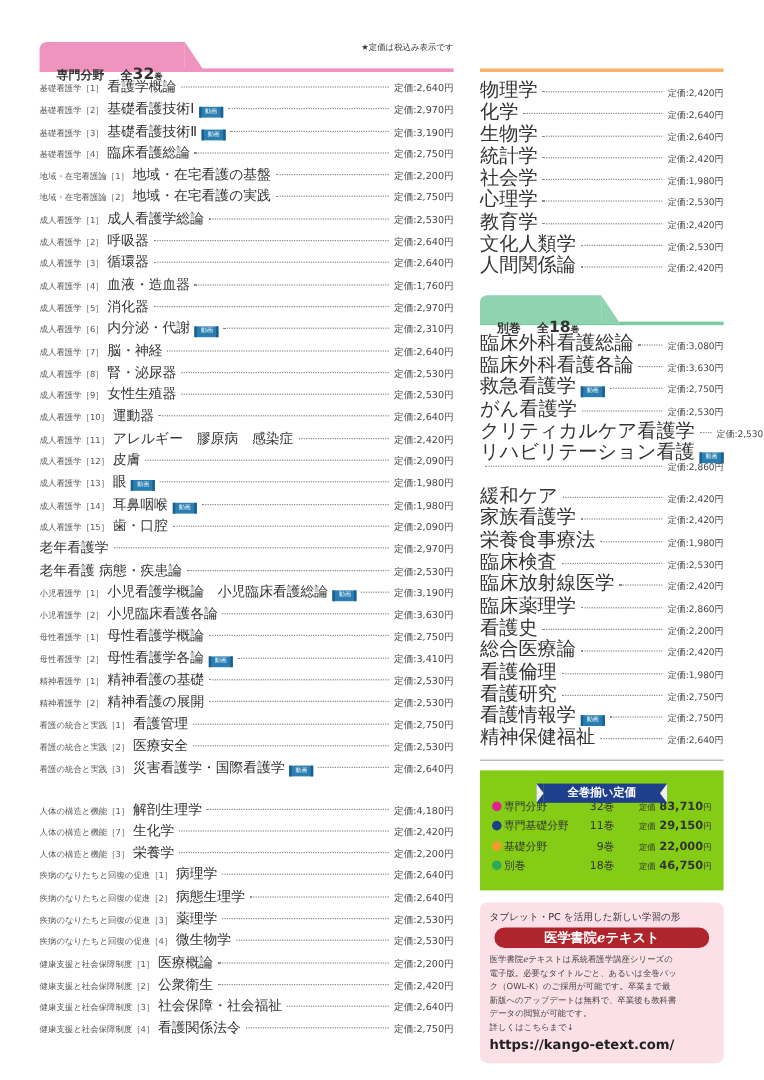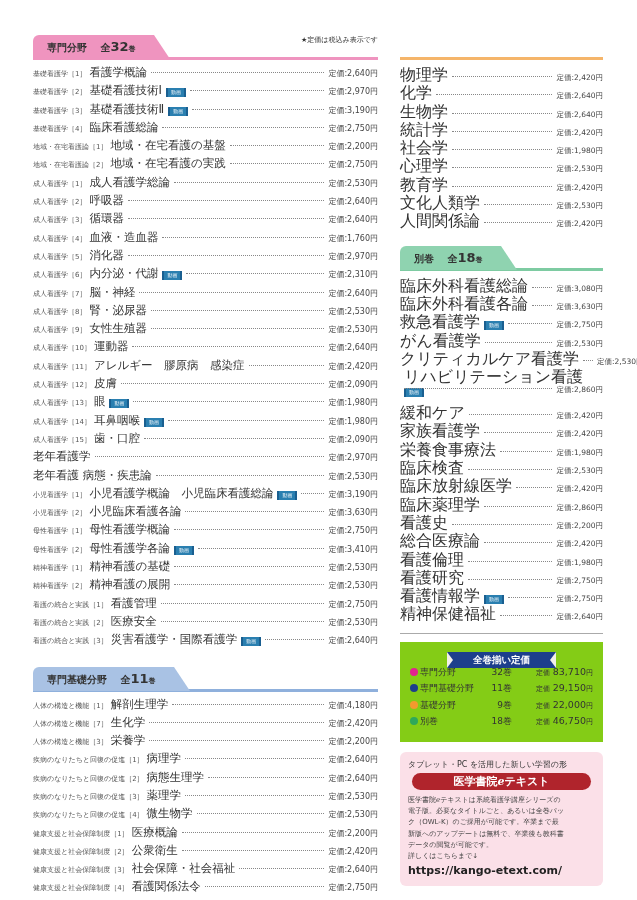--- a/index.html
+++ b/index.html
@@ -5,21 +5,21 @@
   * { box-sizing: border-box; margin: 0; padding: 0; }
   html, body { width: 637px; height: 900px; background: #ffffff; overflow: hidden; }
   body { font-family: "DejaVu Sans", "Liberation Sans", sans-serif; color: #333; position: relative; }
 
   .col-left { position: absolute; left: 33px; top: 35px; width: 345px; }
   .col-right { position: absolute; left: 400px; top: 35px; width: 203px; }
 
   
   .sec-head { position: relative; height: 25px; margin-bottom: 5px; }
   .sec-head .bar { position: absolute; left: 0; right: 0; bottom: 0; height: 3px; }
-  .sec-head .tab { position: absolute; left: 0; top: 0; height: 24px; padding: 0 18px 0 14px;
+  .sec-head .tab { position: absolute; left: 0; top: 0; height: 24px; padding: 16px 18px 0 14px;
     border-radius: 6px 0 0 0; font-size: 10px; font-weight: bold; line-height: 24px; color: #333; }
   .sec-head .tab::after { content: ""; position: absolute; top: 0; right: -16px; width: 0; height: 0;
     border-bottom: 24px solid; border-bottom-color: inherit; border-right: 16px solid transparent; }
   .sec-head .tab .count { margin-left: 10px; font-weight: bold; }
   .sec-head .tab .count .num { font-size: 13px; }
   .sec-head .tab .count .unit { font-size: 7px; }
   .note { position: absolute; right: 0; top: 0; font-size: 7px; color: #333; }
 
   .pink .tab { background: #ef94bf; border-color: #ef94bf; }
   .pink .bar { background: #ef94bf; }
@@ -36,21 +36,21 @@
   .row .title { font-size: 11.5px; color: #333; }
   .row .badge { display: inline-block; margin-left: 4px; height: 9px; padding: 0 3px; font-size: 5px; line-height: 9px;
     color: #fff; background: #2a7fb0; border-left: 2px solid #1a5f90; border-right: 2px solid #1a5f90; vertical-align: 1px; }
   .row .dots { flex: 1; border-bottom: 1px dotted #888; margin: 0 4px; transform: translateY(-3px); min-width: 10px; }
   .row .price { font-size: 8px; color: #444; }
 
   .right-rows .row .title { font-size: 16px; }
   .right-rows .row .price { font-size: 7.5px; }
 
   .row-wrap { height: 36px; }
-  .row-wrap .line1 { height: 18px; display: flex; align-items: baseline; flex-direction: column; }
+  .row-wrap .line1 { height: 18px; display: flex; align-items: baseline; }
   .row-wrap .line2 { height: 18px; display: flex; align-items: baseline; }
 
   .sep { height: 1px; background: #aaa; margin: 10px 0 8px 0; }
 
   
   .total-box { background: #84cc16; padding: 6px 10px 8px 10px; height: 100px; }
   .ribbon-wrap { text-align: center; height: 18px; }
   .ribbon { position: relative; display: inline-block; background: #1d3f8c; color: #fff; font-size: 9.5px; font-weight: bold;
     height: 16px; line-height: 16px; padding: 0 20px; }
   .ribbon::before, .ribbon::after { content: ""; position: absolute; top: 0; width: 0; height: 0; border-top: 8px solid transparent; border-bottom: 8px solid transparent; }
@@ -58,21 +58,21 @@
   .ribbon::after { right: -6px; border-right: 6px solid #f1efe8; border-top-color: #1d3f8c; border-bottom-color: #1d3f8c; }
   .grand { text-align: center; font-size: 12px; color: #333; margin: 4px 0 3px 0; padding-bottom: 4px; border-bottom: 1px solid #888; }
   .grand .amt { font-size: 17px; font-weight: bold; margin-left: 3px; }
   .grand .yen { font-size: 12px; margin-left: 1px; }
   .brow { display: flex; align-items: baseline; height: 16.5px; font-size: 9px; color: #333; }
   .brow .dot { width: 8px; height: 8px; border-radius: 50%; display: inline-block; margin-right: 2px; transform: translateY(1px); }
   .brow .name { width: 64px; }
   .brow .vol { width: 28px; text-align: right; }
   .brow .pr { flex: 1; text-align: right; }
   .brow .pr .lbl { font-size: 7px; }
-  .brow .pr .val { font-weight: normal; font-size: 9.5px; }
+  .brow .pr .val { font-weight: bold; font-size: 9.5px; }
   .brow .pr .yen2 { font-size: 7px; }
 
   
   .etext { margin-top: 10px; background: #fbe0e8; border-radius: 6px; padding: 7px 8px 6px 8px; height: 134px; }
   .etext .kicker { text-align: left; font-size: 8px; font-weight: normal; color: #333; }
   .etext .pill { margin: 3px 4px 5px 4px; height: 17px; background: #b0242c; color: #fff; border-radius: 9px; text-align: center;
     font-size: 11px; font-weight: bold; line-height: 17px; }
   .etext .pill .e { font-family: "DejaVu Serif", serif; font-style: italic; }
   .etext .body { font-size: 7px; line-height: 11.3px; color: #444; }
   .etext .url { font-size: 11px; font-weight: bold; color: #222; margin-top: 1px; }
@@ -285,27 +285,20 @@
         <span class="cat">看護の統合と実践［3］</span>
         <span class="title">災害看護学・国際看護学</span>
         <span class="badge">動画</span>
         <span class="dots"></span>
         <span class="price"><span>定価:</span><span>2,640</span><span>円</span></span>
       </div>
     </div>
 
   <div style="height:16px"></div>
 
-  <div class="sec-head blue">
-    <div class="bar"></div>
-    <div class="tab">
-      <span>専門基礎分野</span>
-      <span class="count"><span>全</span><span class="num">11</span><span class="unit">巻</span></span>
-    </div>
-  </div>
   <div id="rows-senmon-kiso">
       <div class="row">
         <span class="cat">人体の構造と機能［1］</span>
         <span class="title">解剖生理学</span>
         <span class="dots"></span>
         <span class="price"><span>定価:</span><span>4,180</span><span>円</span></span>
       </div>
       <div class="row">
         <span class="cat">人体の構造と機能［7］</span>
         <span class="title">生化学</span>

